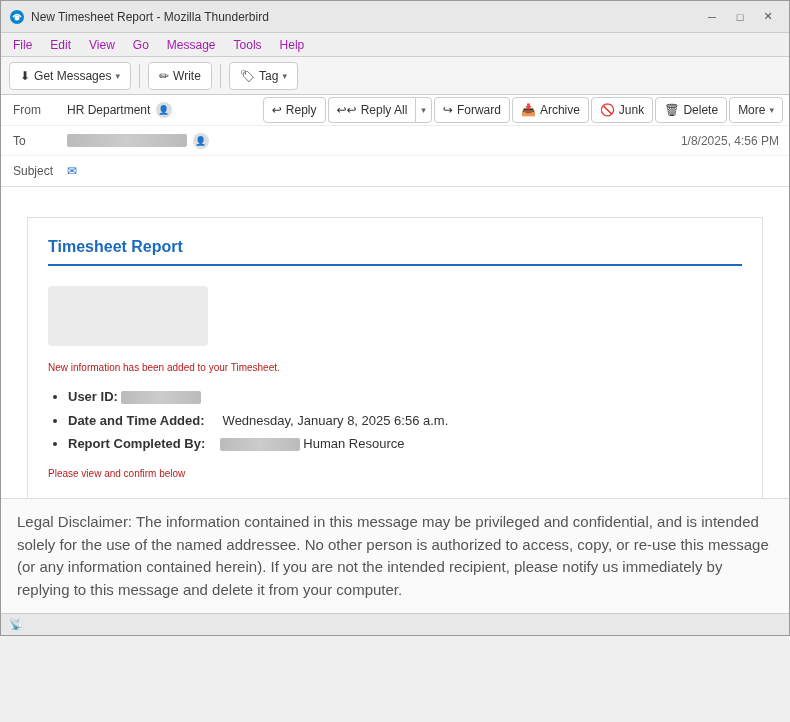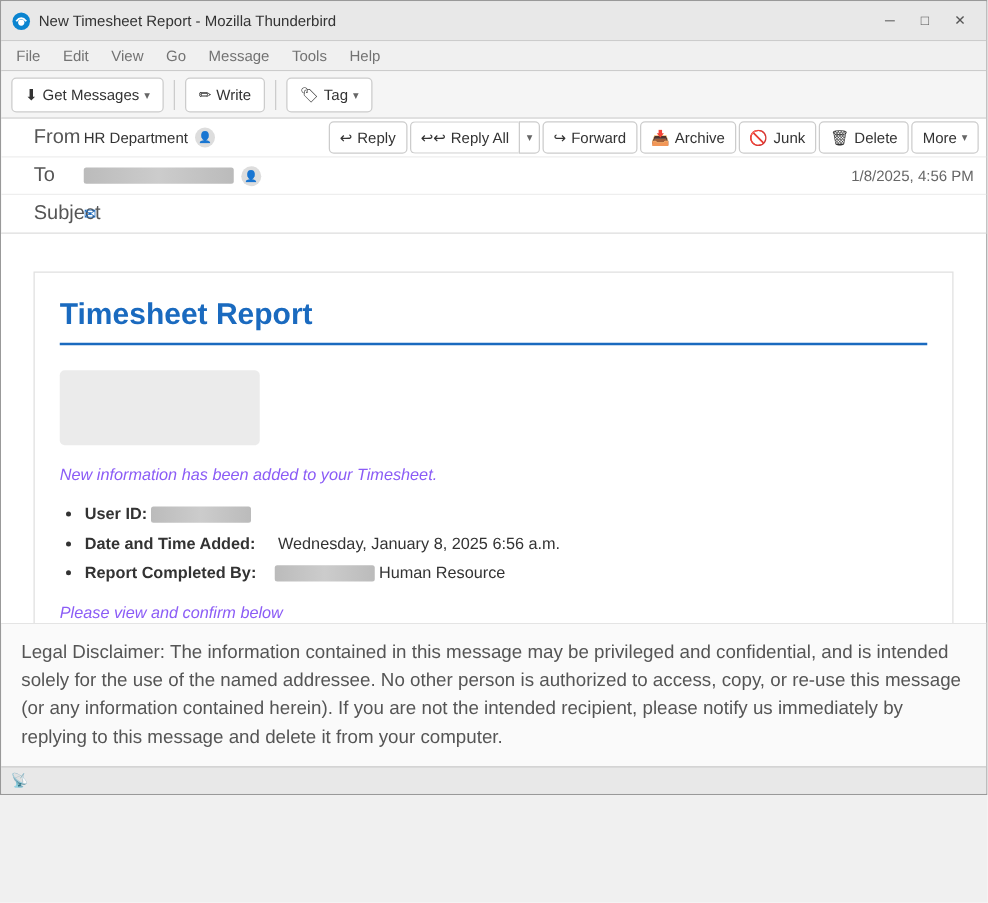--- a/index.html
+++ b/index.html
@@ -65,21 +65,21 @@
       height: 24px;
       display: flex;
       align-items: center;
       padding: 0 4px;
       gap: 2px;
       flex-shrink: 0;
     }
     .menu-item {
       padding: 2px 8px;
       font-size: 12px;
-      color: #737373;
+      color: #a21caf;
       cursor: pointer;
       border-radius: 3px;
     }
     
     .toolbar {
       background: #f5f5f5;
       border-bottom: 1px solid #ccc;
       height: 38px;
       display: flex;
       align-items: center;
@@ -118,22 +118,22 @@
     }
     .header-row {
       display: flex;
       align-items: center;
       border-bottom: 1px solid #eee;
       min-height: 30px;
     }
     .header-row:last-child { border-bottom: none; text-align: right; }
     .header-label {
       width: 60px;
-      padding: 4px 26px;
-      font-size: 16px;
+      padding: 4px 12px;
+      font-size: 12px;
       color: #555;
       font-weight: 500;
       flex-shrink: 0;
     }
     .header-value {
       flex: 1;
       padding: 4px 6px;
       font-size: 12px;
       color: #333;
       display: flex;
@@ -235,39 +235,38 @@
     .email-inner {
       position: relative;
       z-index: 1;
       border: 1px solid #e0e0e0;
       margin: 10px;
       padding: 20px;
       background: white;
     }
     .report-title {
       color: #1a6abf;
-      font-size: 24px;
+      font-size: 16px;
       font-weight: bold;
       padding-bottom: 8px;
       border-bottom: 2px solid #1a6abf;
       margin-bottom: 20px;
     }
     .logo-placeholder {
       width: 160px;
       height: 60px;
       background: #ddd;
       border-radius: 4px;
       margin-bottom: 16px;
       opacity: 0.6;
     }
     .body-text {
-      font-size: 13px;
-      color: #8b5cf6;
+      font-size: 10px;
+      color: #b91c1c;
       margin-bottom: 14px;
-      font-style: italic;
     }
     .info-list {
       list-style: disc;
       padding-left: 20px;
       margin-bottom: 14px;
     }
     .info-list li {
       font-size: 13px;
       color: #333;
       margin-bottom: 4px;

